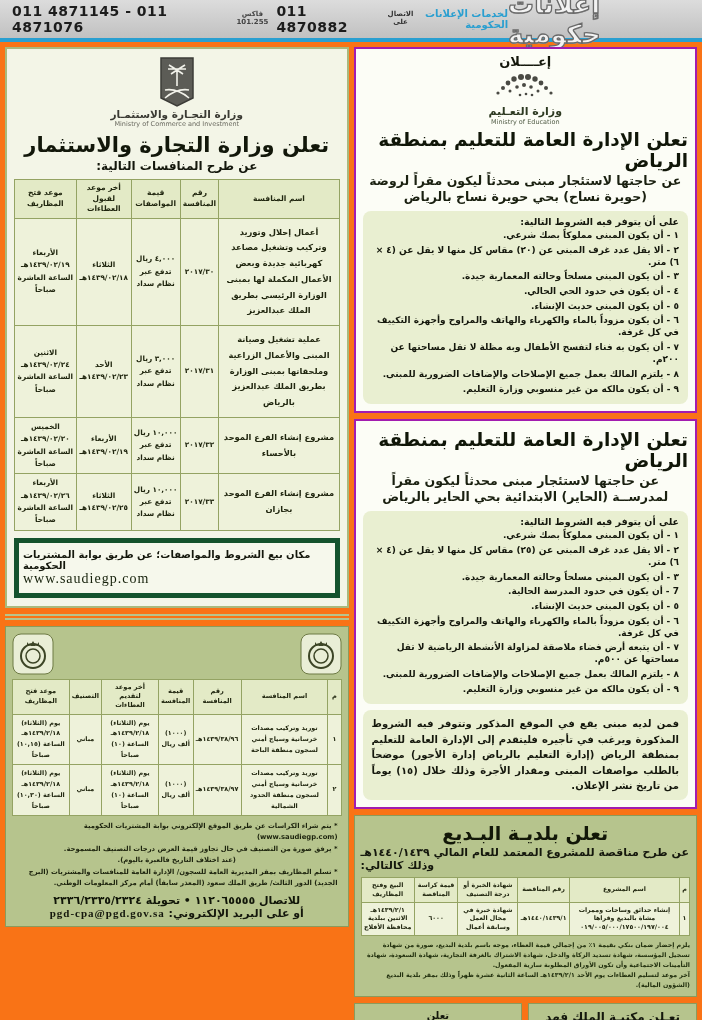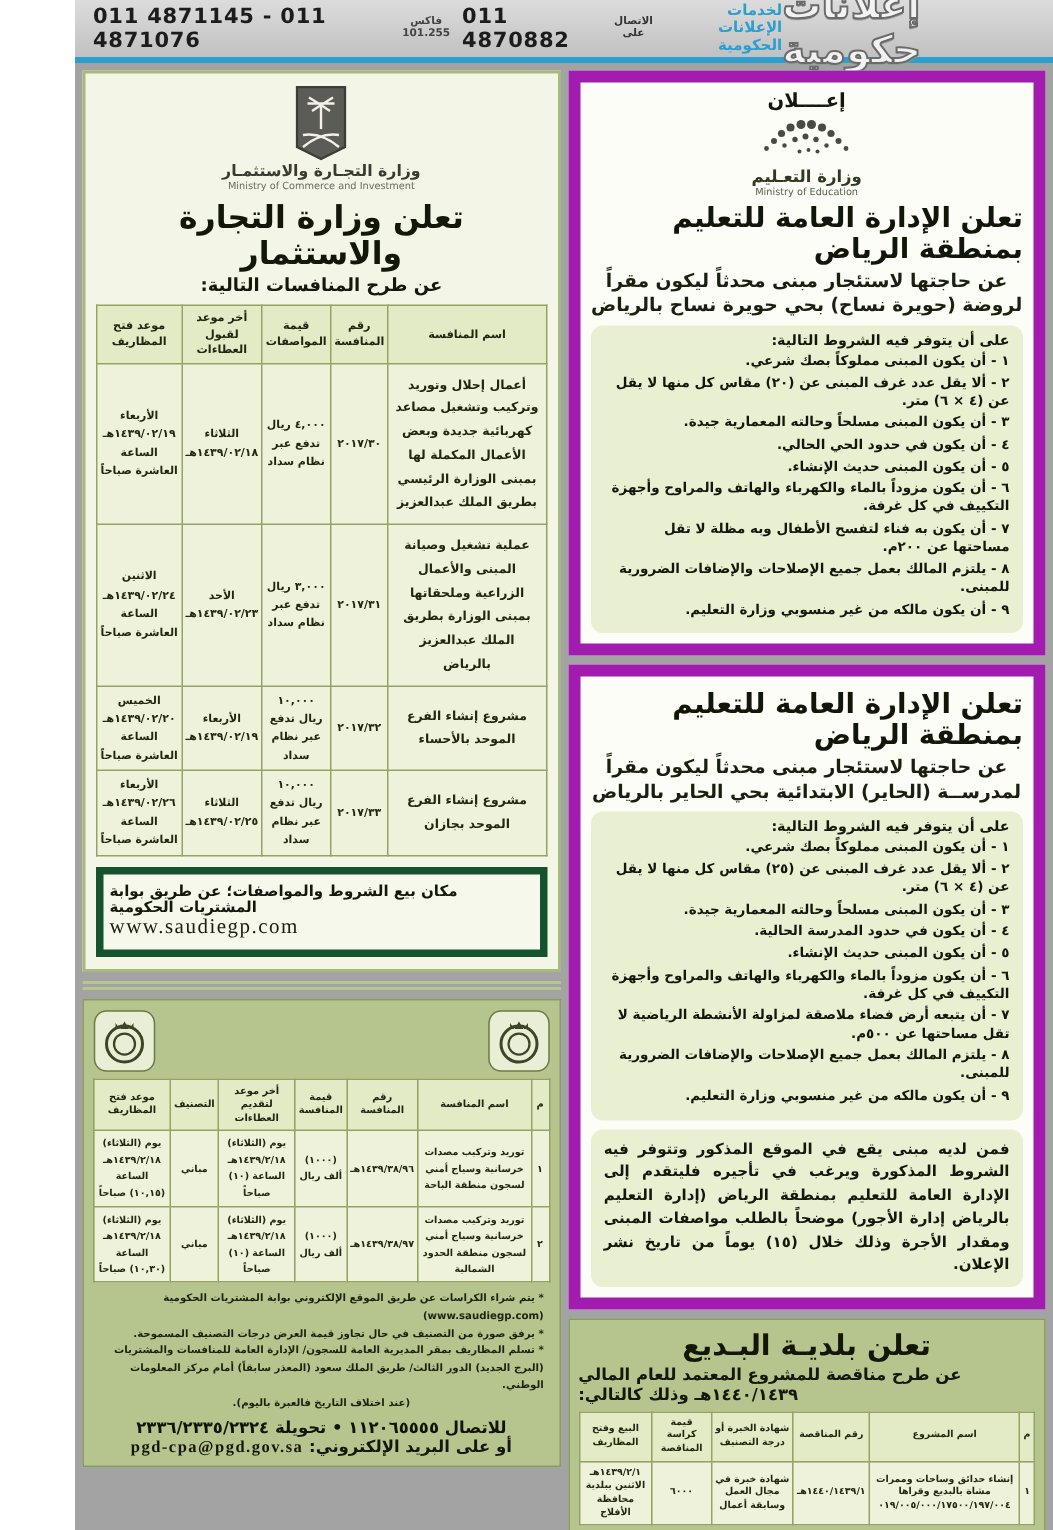--- a/index.html
+++ b/index.html
@@ -1,21 +1,21 @@
 <!DOCTYPE html>
 <html lang="ar" dir="rtl"><head>
 <meta charset="utf-8">
 <style>
   * { margin:0; padding:0; box-sizing:border-box; }
   html,body { width:702px; }
   body {
     font-family:"DejaVu Sans","Liberation Sans",sans-serif;
     background:#ffffff; color:#14170c; width:702px; height:1020px; overflow:hidden;
   }
-  .page { width:652px; height:1020px; background:#a3a3a3; }
+  .page { width:702px; height:1020px; background:#f97316; }
 
   
   .banner {
     height:42px; background:linear-gradient(#dcdcdc,#c1c1c1);
     border-bottom:4px solid #2a9fd0;
     display:flex; align-items:center; justify-content:space-between;
     padding:0 12px; direction:ltr;
   }
   .phones { display:flex; align-items:center; gap:8px; }
   .ph-big { font-size:14px; font-weight:bold; color:#1c1c1c; letter-spacing:.5px; }
@@ -26,21 +26,21 @@
   .brand {
     font-size:26px; font-weight:bold; color:#f2f2f2;
     -webkit-text-stroke:1.3px #6a6a6a; text-shadow:0 1px 0 #999; letter-spacing:1px;
   }
 
   
   .content { display:flex; gap:5px; padding:5px; direction:rtl; }
   .col { display:flex; flex-direction:column; gap:6px; width:346px; }
 
   
-  .edu { background:#fcfdf6; border:8px solid #a21caf; padding:5px 7px 7px; }
+  .edu { background:#fcfdf6; border:2px solid #a21caf; padding:5px 7px 7px; }
   .edu-tag { text-align:center; font-size:13px; font-weight:bold; letter-spacing:2px; }
   .edu-logo { display:flex; flex-direction:column; align-items:center; margin:2px 0 3px; }
   .edu-logo .ar { font-size:11px; font-weight:bold; color:#2e3a22; }
   .edu-logo .en { font-size:6.5px; color:#55604a; }
   .edu-title { text-align:right; font-size:18.5px; font-weight:bold; color:#101608; margin:3px 0 2px; }
   .edu-sub { text-align:center; font-size:12.5px; font-weight:bold; color:#1a2010; line-height:1.3; margin-bottom:5px; }
   .cond { background:#e9efd1; border-radius:8px; padding:5px 9px 7px; }
   .cond-intro { font-size:9.5px; font-weight:bold; margin-bottom:2px; }
   .cond ul { list-style:none; }
   .cond li { font-size:9px; font-weight:bold; margin:2.5px 0; line-height:1.35; }
@@ -166,21 +166,21 @@
 
       <article class="edu">
         <h2 class="edu-title">تعلن الإدارة العامة للتعليم بمنطقة الرياض</h2>
         <p class="edu-sub">عن حاجتها لاستئجار مبنى محدثاً ليكون مقراً لمدرســة (الحاير) الابتدائية بحي الحاير بالرياض</p>
         <div class="cond">
           <div class="cond-intro">على أن يتوفر فيه الشروط التالية:</div>
           <ul>
             <li>١ - أن يكون المبنى مملوكاً بصك شرعي.</li>
             <li>٢ - ألا يقل عدد غرف المبنى عن (٢٥) مقاس كل منها لا يقل عن (٤ × ٦) متر.</li>
             <li>٣ - أن يكون المبنى مسلحاً وحالته المعمارية جيدة.</li>
-            <li>٤ - أن يكون في حدود المدرسة الحالية.</li>
+            <li>7 - أن يكون في حدود المدرسة الحالية.</li>
             <li>٥ - أن يكون المبنى حديث الإنشاء.</li>
             <li>٦ - أن يكون مزوداً بالماء والكهرباء والهاتف والمراوح وأجهزة التكييف في كل غرفة.</li>
             <li>٧ - أن يتبعه أرض فضاء ملاصقة لمزاولة الأنشطة الرياضية لا تقل مساحتها عن ٥٠٠م.</li>
             <li>٨ - يلتزم المالك بعمل جميع الإصلاحات والإضافات الضرورية للمبنى.</li>
             <li>٩ - أن يكون مالكه من غير منسوبي وزارة التعليم.</li>
           </ul>
         </div>
         <div class="closing">فمن لديه مبنى يقع في الموقع المذكور وتتوفر فيه الشروط المذكورة ويرغب في تأجيره فليتقدم إلى الإدارة العامة للتعليم بمنطقة الرياض (إدارة التعليم بالرياض إدارة الأجور) موضحاً بالطلب مواصفات المبنى ومقدار الأجرة وذلك خلال (١٥) يوماً من تاريخ نشر الإعلان.</div>
       </article>
 
@@ -343,22 +343,22 @@
               <td>(١٠٠٠) ألف ريال</td>
               <td>يوم (الثلاثاء) ١٤٣٩/٢/١٨هـ الساعة (١٠) صباحاً</td>
               <td>مباني</td>
               <td>يوم (الثلاثاء) ١٤٣٩/٢/١٨هـ الساعة (١٠,٣٠) صباحاً</td>
             </tr>
           </tbody>
         </table>
         <div class="pri-notes">
           <div>* يتم شراء الكراسات عن طريق الموقع الإلكتروني بوابة المشتريات الحكومية (www.saudiegp.com)</div>
           <div>* يرفق صورة من التصنيف في حال تجاوز قيمة العرض درجات التصنيف المسموحة.</div>
+          <div style="text-align:center">(عند اختلاف التاريخ فالعبرة باليوم).</div>
           <div>* تسلم المظاريف بمقر المديرية العامة للسجون/ الإدارة العامة للمنافسات والمشتريات (البرج الجديد) الدور الثالث/ طريق الملك سعود (المعذر سابقاً) أمام مركز المعلومات الوطني.</div>
-          <div style="text-align:center">(عند اختلاف التاريخ فالعبرة باليوم).</div>
         </div>
         <div class="pri-contact">للاتصال ١١٢٠٦٥٥٥٥ • تحويلة ٢٣٣٦/٢٣٣٥/٢٣٢٤</div>
         <div class="pri-email">
           <span>أو على البريد الإلكتروني:</span>
           <span class="em num-ltr">pgd-cpa@pgd.gov.sa</span>
         </div>
       </article>
     </section>
   </main>
 </div>

